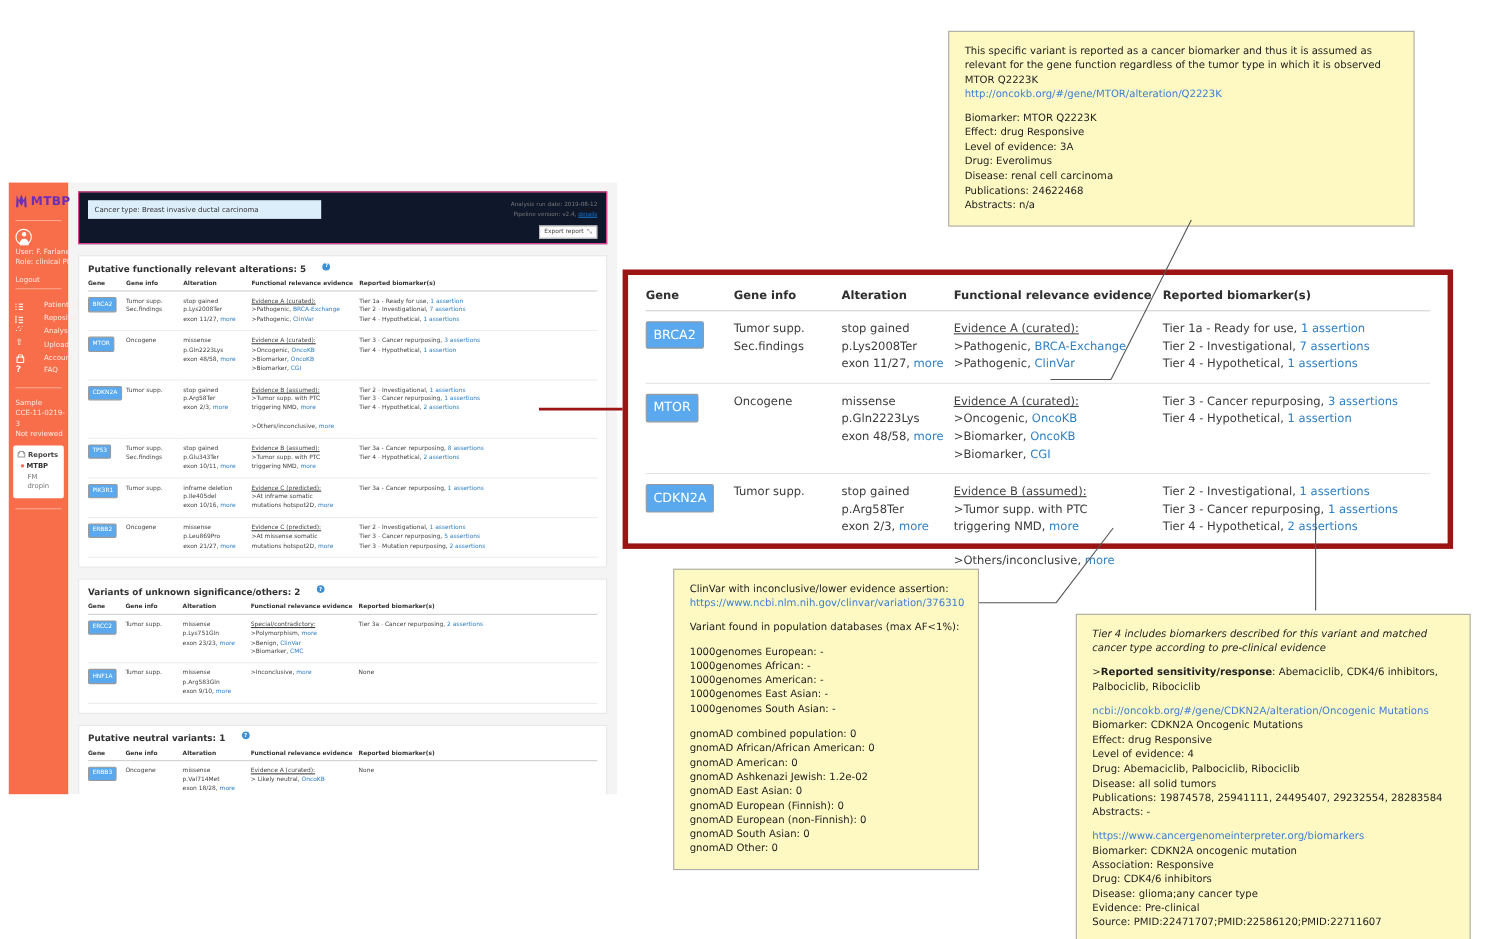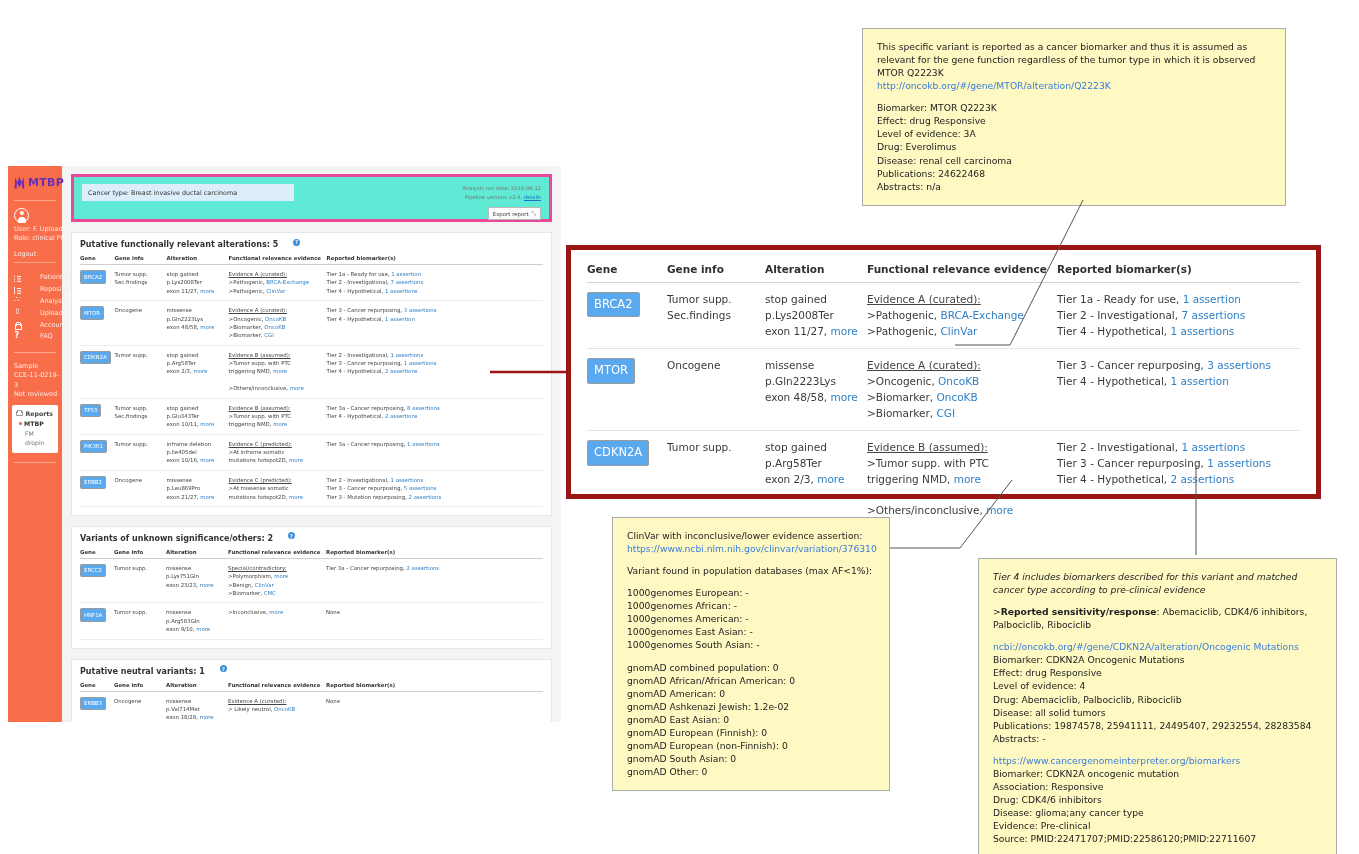--- a/index.html
+++ b/index.html
@@ -70,21 +70,21 @@
   .folder-ico:before{content:""; position:absolute; left:0px; top:-2px; width:3px;height:2px;
     border:1px solid #9a9a9a; border-bottom:none; border-radius:1px 1px 0 0; background:#fff;}
   .rep-item { padding-left:3px; display:flex; align-items:center; gap:2.5px;}
   .rep-dot { width:2.6px;height:2.6px;border-radius:50%;background:#f96e4a; flex:0 0 2.6px;}
   .rep-active { font-weight:bold; color:#333; }
   .rep-sub { padding-left:9px; color:#777; }
   .sb-div2 { height:1px; background:#ffb7a0; margin:9px 6px; opacity:.8; }
 
   
   #app-main { flex:1; padding:8px 9px 0 9px; position:relative; overflow:hidden; }
-  .topcard { background:#5eead4; border:3px solid #ec4899; padding:7px 8px 8px 8px; position:relative; height:48px;}
+  .topcard { background:#0f172a; border:1px solid #ec4899; padding:7px 8px 8px 8px; position:relative; height:48px;}
   .cancer-bar {
     background:#ddeefb; color:#333; font-size:6.4px; padding:4.5px 6px; width:212px;
   }
   .meta { position:absolute; right:8px; top:7px; text-align:right; font-size:5.2px; color:#777; line-height:1.7;}
   .meta a { color:#1a73c8; text-decoration:underline; }
   .export-btn {
     position:absolute; right:8px; top:30px;
     border:1px solid #b9b9b9; background:#fdfdfd; font-size:5.4px;
     padding:2px 4px; color:#444; display:flex; align-items:center; gap:3px; cursor:pointer;
   }
@@ -156,21 +156,21 @@
         <svg width="11" height="13" viewBox="0 0 11 13">
           <path d="M0.6 12.4 L1.2 1.2 L3.3 6.2 L5.4 0.8 L7.5 6.2 L9.6 1.2 L10.3 12.4 L8.3 12.4 L8.0 6.6 L5.4 11.4 L2.9 6.6 L2.6 12.4 Z" fill="#6b2fb5"></path>
         </svg>
       </span>
       <span class="logo-text">MTBP</span>
     </div>
     <div class="sb-div"></div>
     <div class="avatar-wrap">
         <div class="avatar"></div>
       </div>
-    <div class="sb-line">User: F. Upload</div>
+    <div class="sb-line">User: F. Farlane</div>
     <div class="sb-line">Role: clinical PI</div>
     <div class="sb-gap"></div>
     <div class="sb-line">Logout</div>
     <div class="sb-div"></div>
     <div class="sb-gap"></div>
 
     <div class="nav-item">
       <span class="nav-ico ico-list"></span>
       <span>Patient list</span>
     </div>

